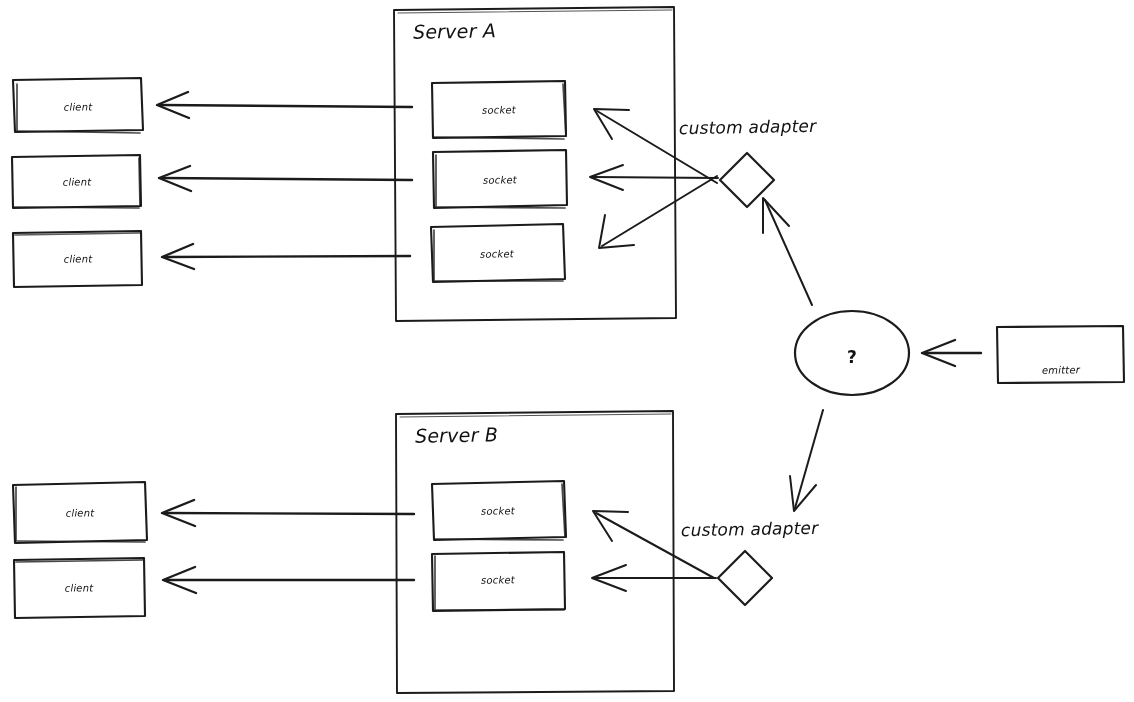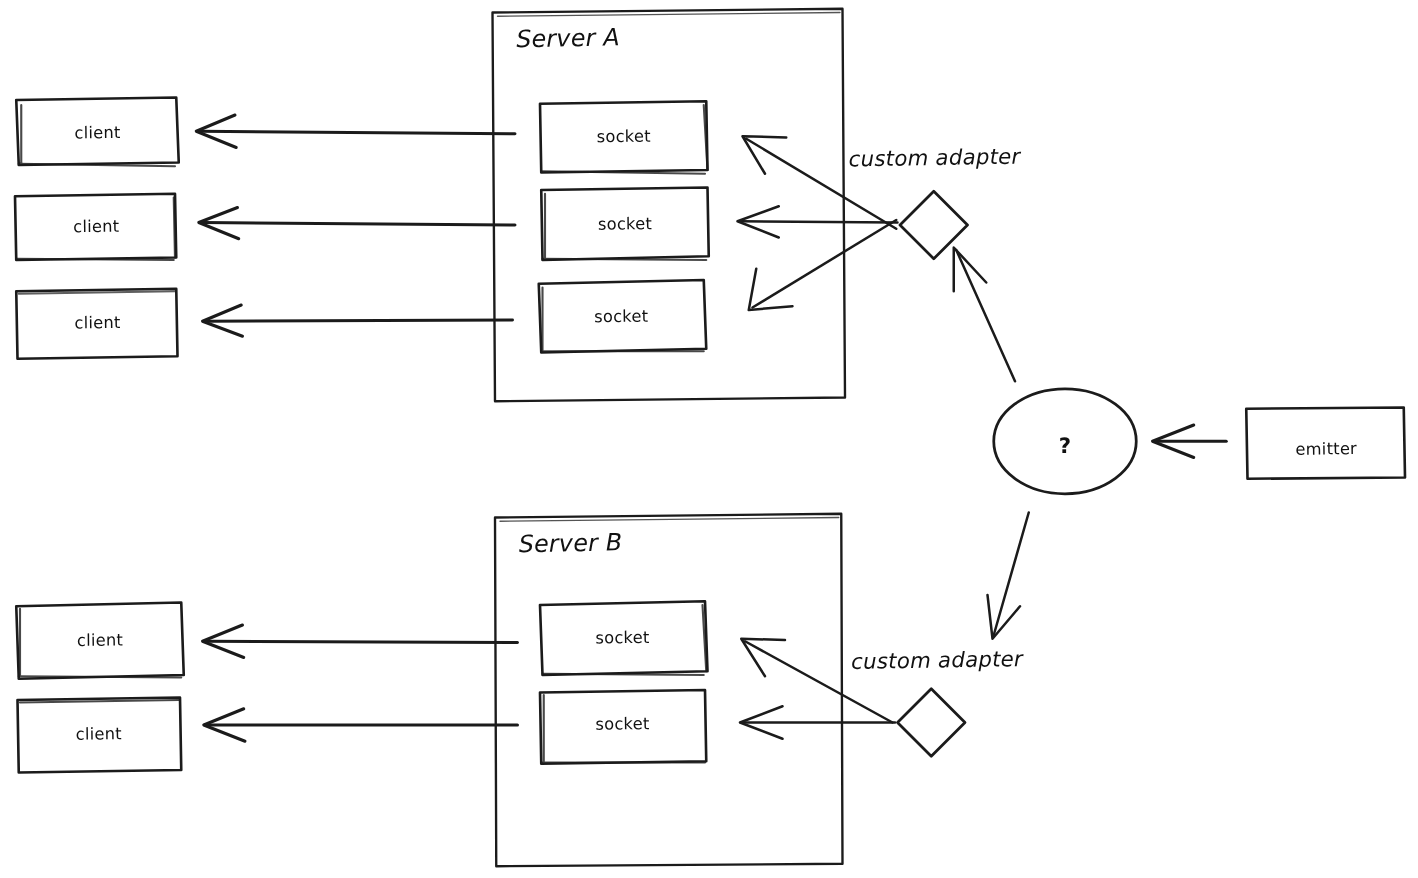--- a/index.html
+++ b/index.html
@@ -36,22 +36,23 @@
   .shape-stroke { stroke-width: 2.2; }
   .label {
     position: absolute;
     color: #111111;
     font-family: "DejaVu Sans", sans-serif;
     white-space: nowrap;
     letter-spacing: 0.2px;
     -webkit-font-smoothing: antialiased;
   }
   .label-box {
-    font-size: 13px;
+    font-size: 10px;
     transform: translate(-50%, -50%) rotate(-0.7deg);
+    font-style: italic;
   }
   .label-title {
     font-size: 19px;
     transform: rotate(-1.2deg);
     font-style: italic;
   }
   .label-adapter {
     font-size: 17px;
     transform: rotate(-1deg);
     font-style: italic;
@@ -215,15 +216,15 @@
   <div class="label label-box" style="left:78px; top:259px;">client</div>
 
   <div class="label label-box" style="left:80px; top:513px;">client</div>
   <div class="label label-box" style="left:79px; top:588px;">client</div>
 
   <div class="label label-adapter" style="left:679px; top:117px;">custom adapter</div>
   <div class="label label-adapter" style="left:681px; top:519px;">custom adapter</div>
 
   <div class="label label-question" style="left:852px; top:357px;">?</div>
 
-  <div class="label label-box" style="left:1061px; top:360px;text-align:right;">emitter</div>
+  <div class="label label-box" style="left:1061px; top:370px;text-align:right;">emitter</div>
 
 </div>
 
 </body></html>

